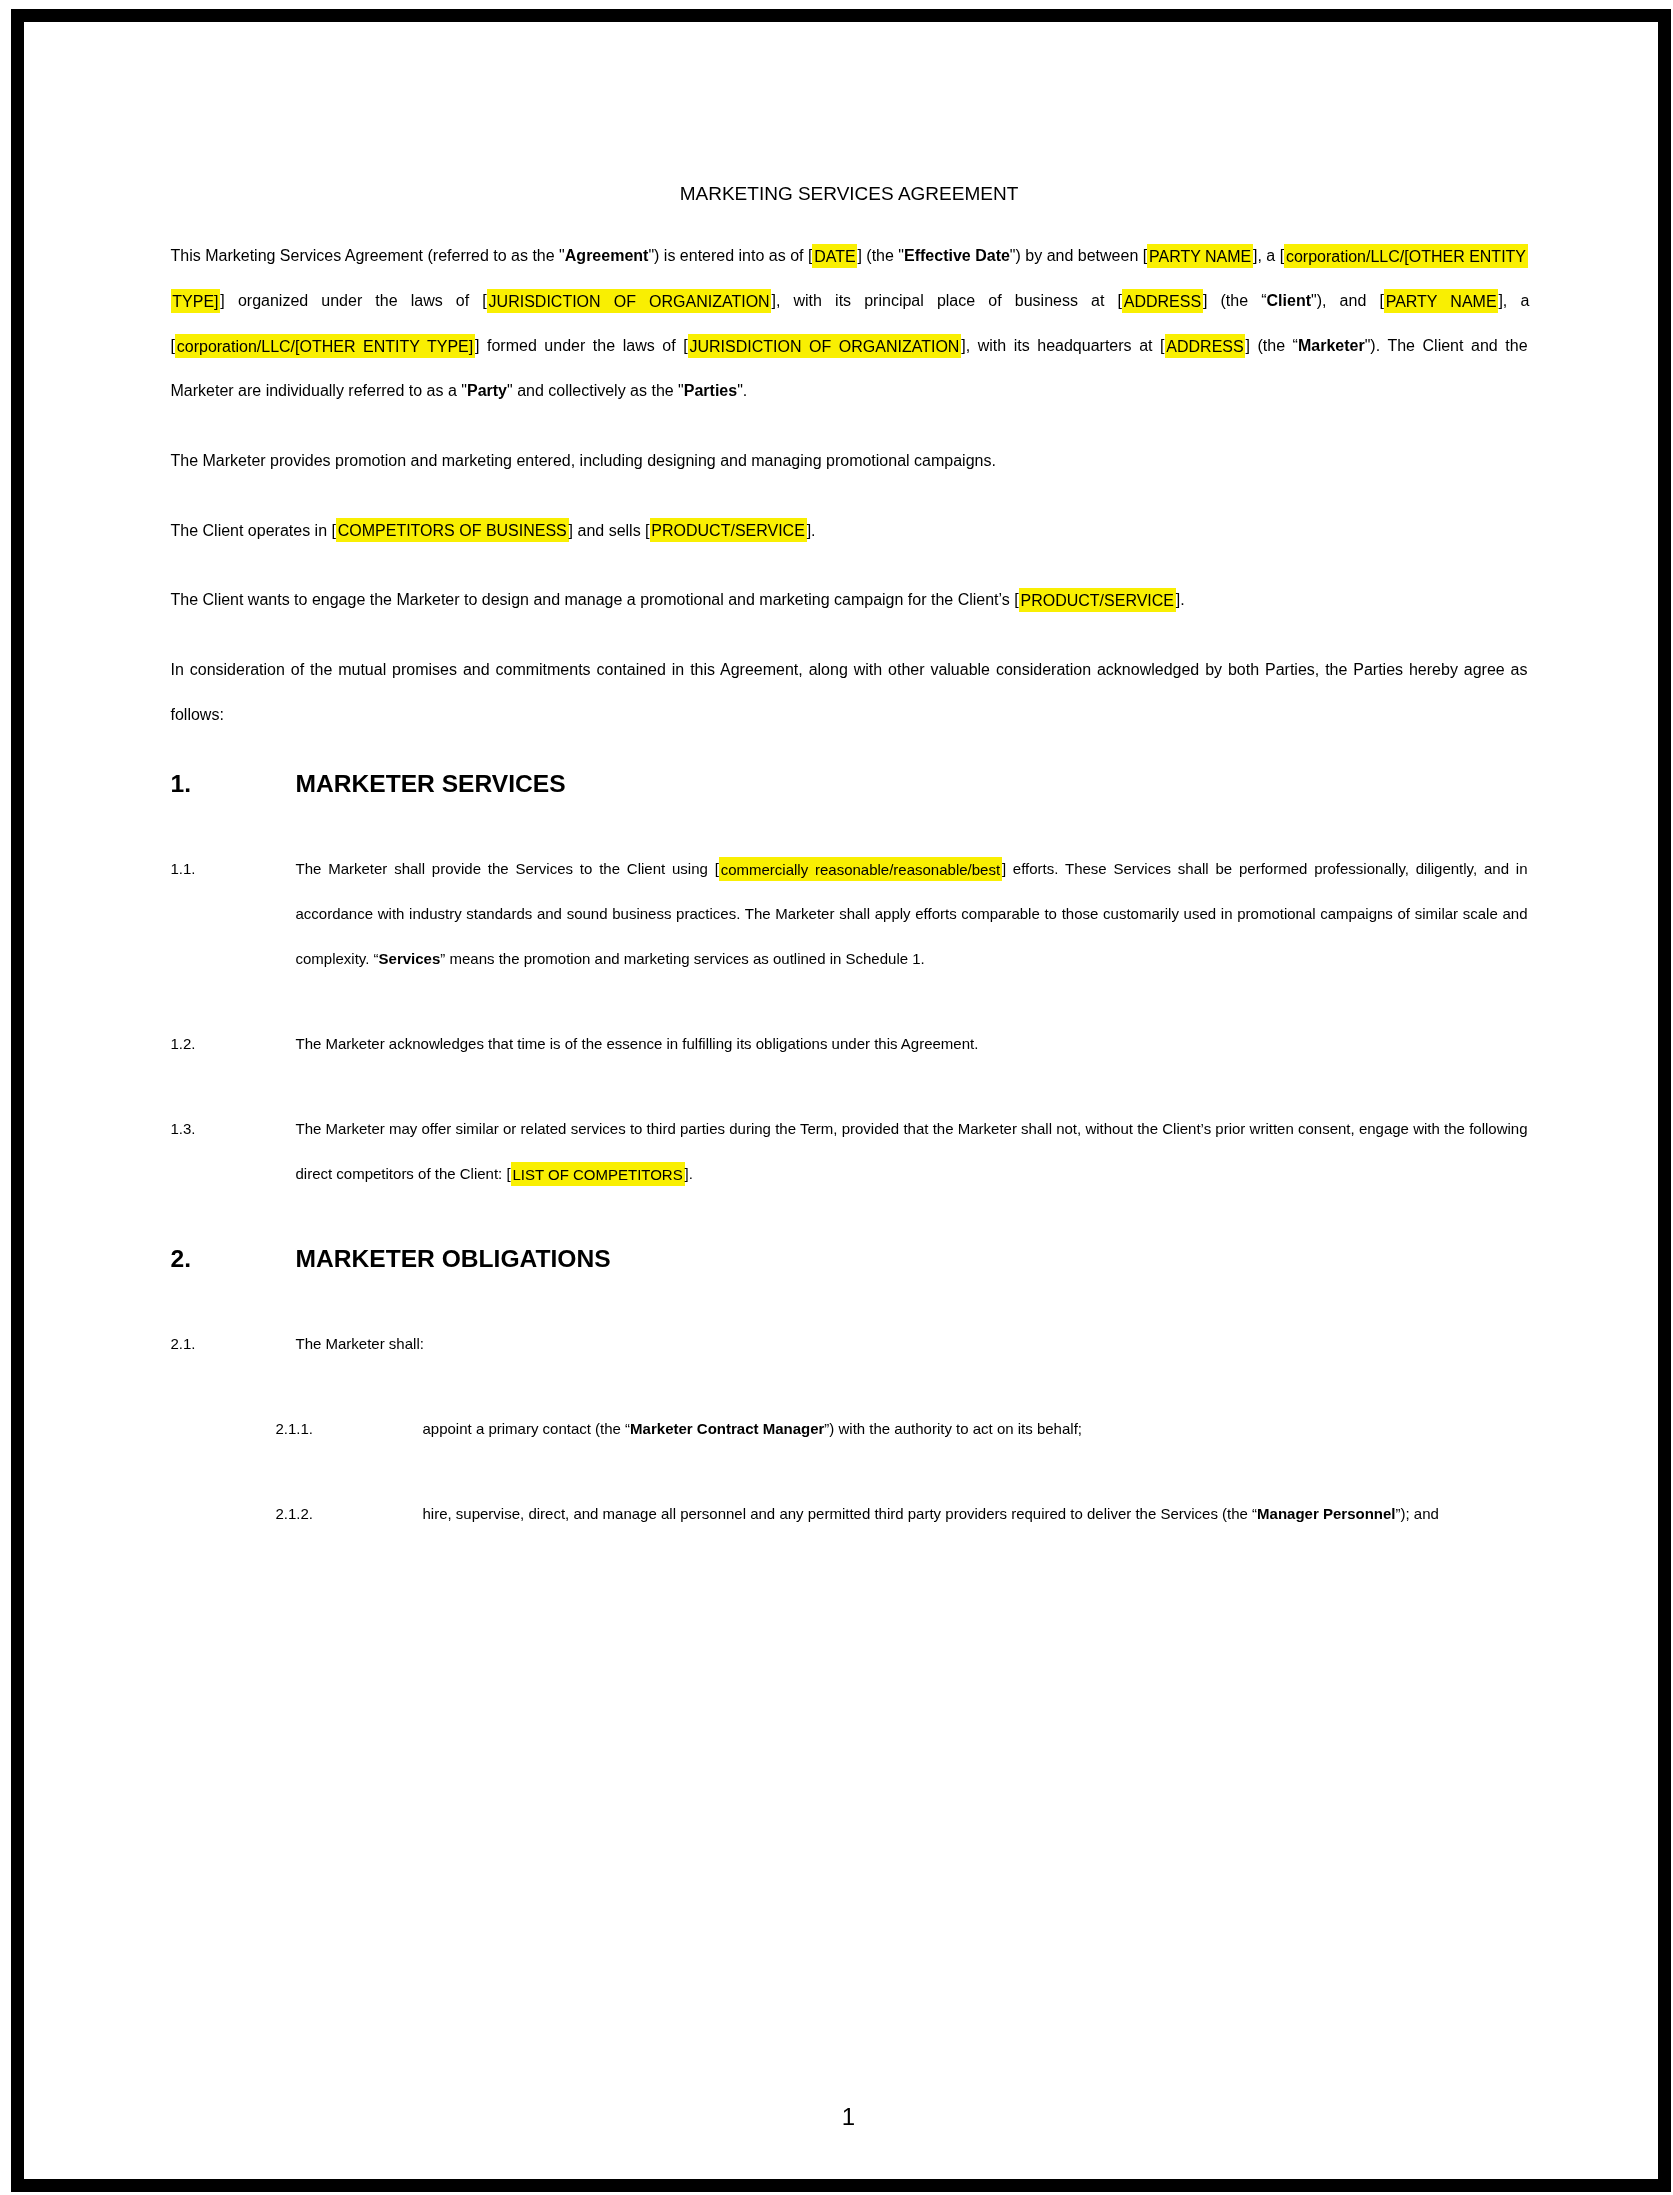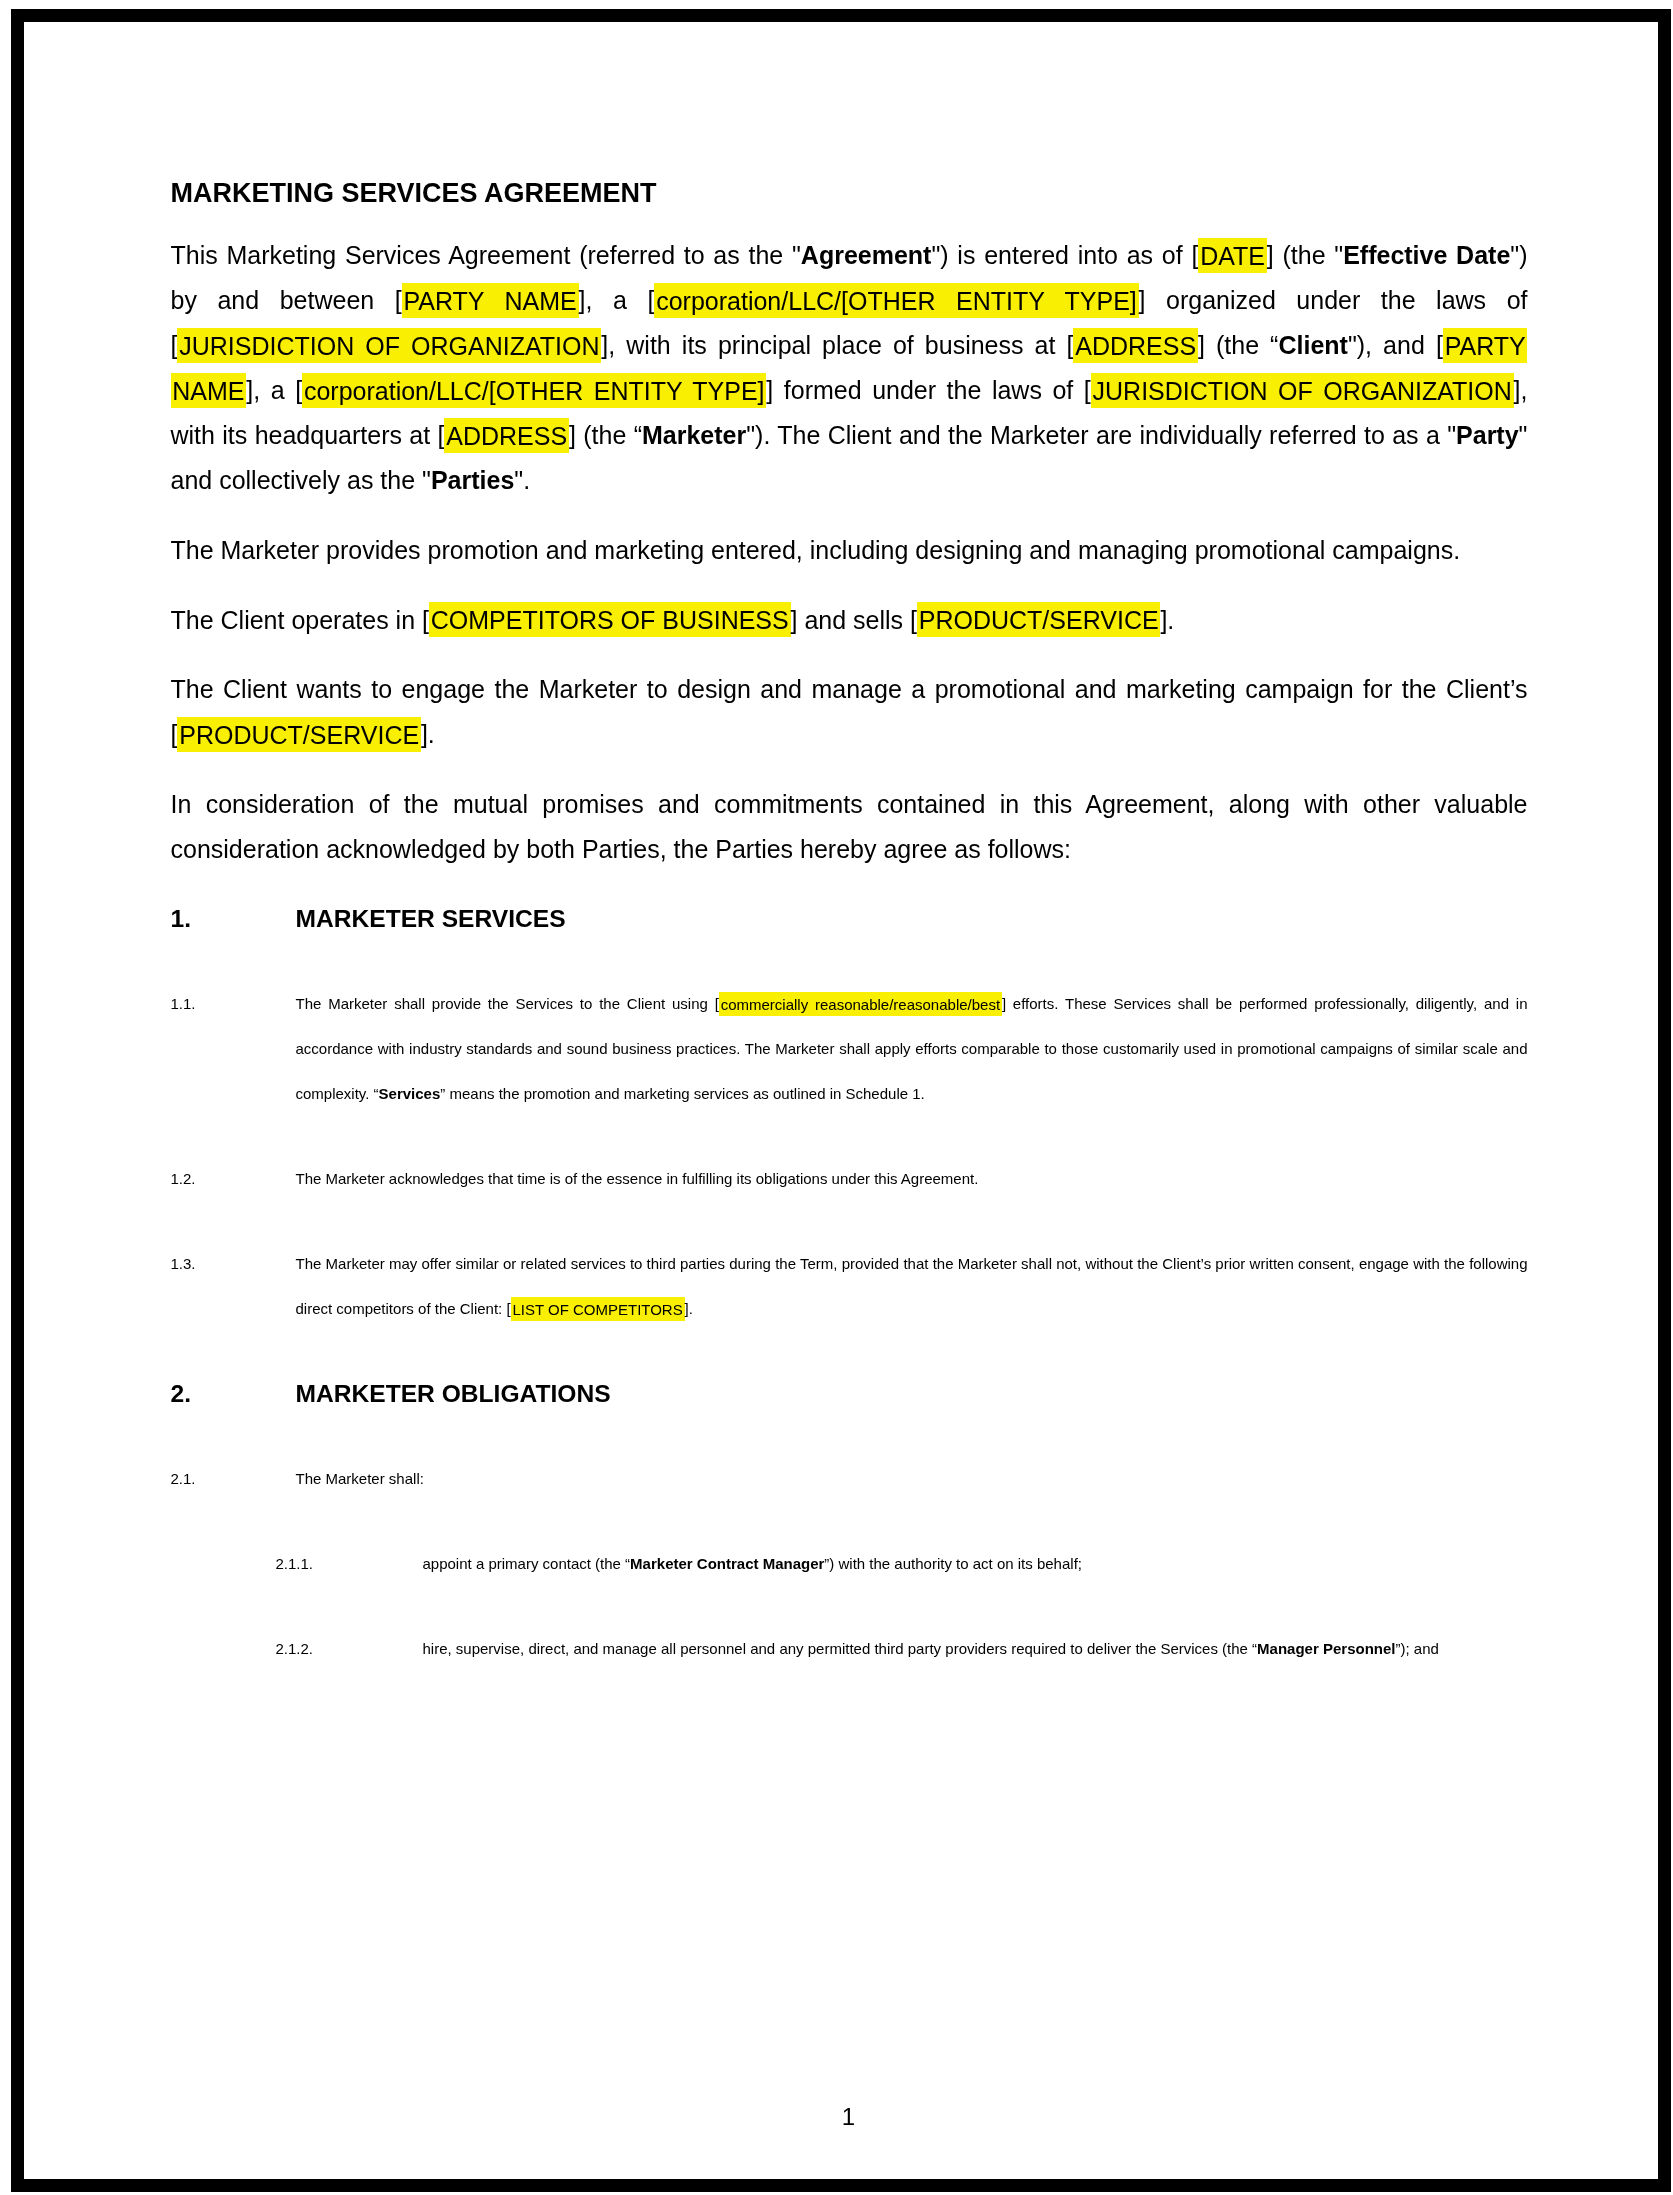--- a/index.html
+++ b/index.html
@@ -20,27 +20,28 @@
     box-sizing: border-box;
     border: 13px solid #000000;
     background: #ffffff;
   }
   .document-content {
     position: absolute;
     inset: 0;
     padding: 149px 130px 0 147px;
   }
   .doc-title {
-    font-size: 27px;
+    font-size: 19px;
     line-height: 45px;
-    font-weight: bold;
+    font-weight: normal;
+    text-align: center;
     margin-bottom: 17.6px;
   }
   .para {
-    font-size: 25px;
+    font-size: 16px;
     line-height: 45px;
     text-align: justify;
     margin-bottom: 24.6px;
   }
   .heading, .clause, .subclause {
     display: flex;
     font-size: 15px;
     line-height: 45px;
     margin-bottom: 40px;
   }

